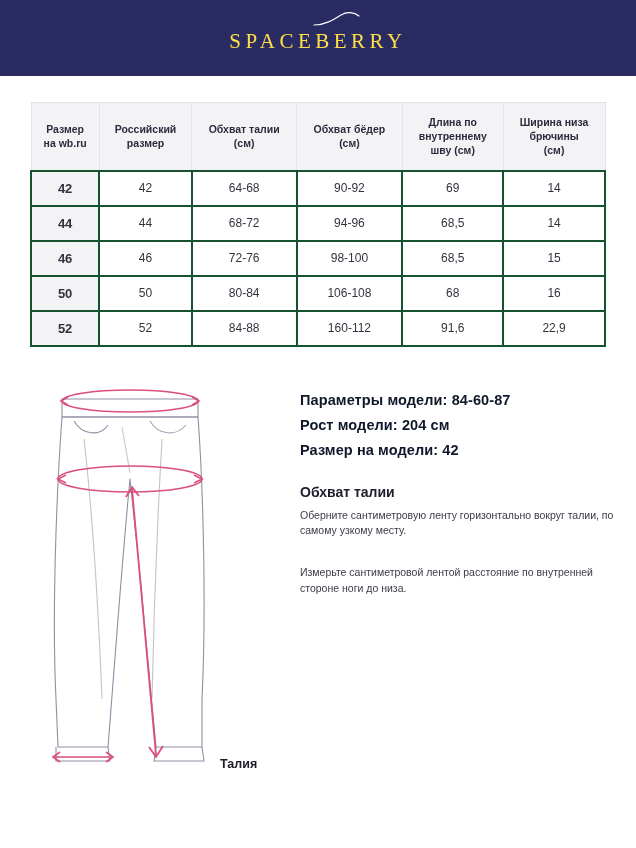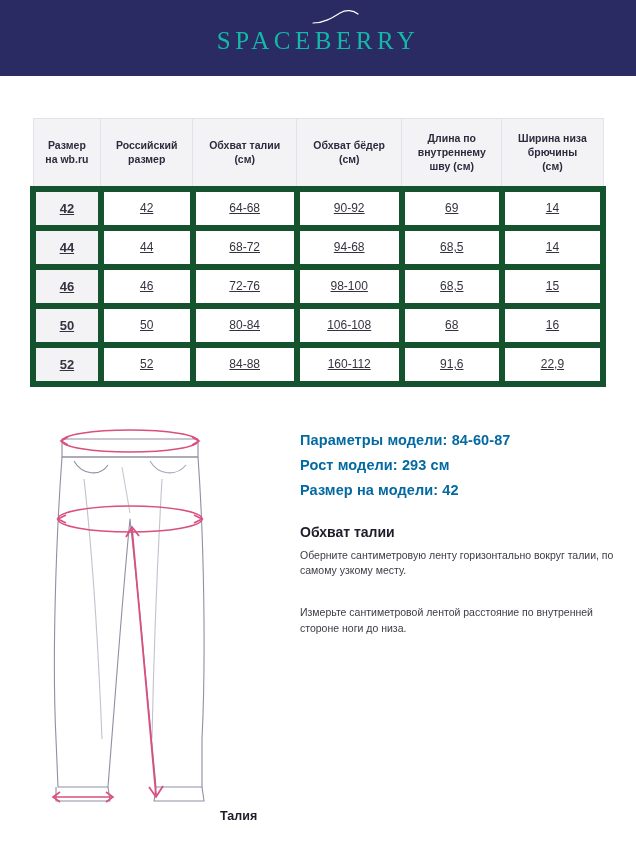--- a/index.html
+++ b/index.html
@@ -19,64 +19,63 @@
   
   .header {
     height: 76px;
     background: #2b2b63;
     display: flex;
     align-items: center;
     justify-content: center;
   }
   .logo {
     position: relative;
-    color: #14b8a6;
-    font-size: 25px;
+    color: #fde047;
+    font-size: 21px;
     letter-spacing: 4.5px;
     font-family: "Liberation Serif", serif;
     font-weight: 400;
     padding-top: 6px;
     text-align: center;
   }
   .logo .swash {
     position: absolute;
     top: -12px;
     left: 47%;
     width: 48px;
     height: 16px;
   }
 
   
   .table-wrap {
-    padding: 42px 30px 0 30px;
+    padding: 26px 30px 0 30px;
   }
   table {
     width: 100%;
     border-collapse: collapse;
     font-size: 11px;
   }
   thead th {
     background: #f3f3f6;
     border: 1px solid #e2e2ea;
     font-weight: bold;
     font-size: 10.5px;
     line-height: 1.35;
     padding: 12px 4px;
     color: #2b2b3d;
     text-align: center;
     vertical-align: middle;
   }
   tbody td {
-    border: 6px solid #14532d;
+    border: 2px solid #14532d;
     text-align: center;
     padding: 9px 3px;
     font-size: 12px;
     color: #33333f;
     background: #ffffff;
-    text-decoration: underline;
   }
   tbody td.first-col {
     background: #f3f3f6;
     font-weight: bold;
     font-size: 13px;
   }
 
   
   .lower {
     display: flex;
@@ -88,30 +87,30 @@
     flex: none;
   }
   .figure svg { display: block; }
   .fig-label {
     position: absolute;
     font-size: 12.5px;
     font-weight: bold;
     color: #1d1d2b;
     line-height: 1.15;
   }
-  .lab-waist  { left: 198px; top: 400px; }
+  .lab-waist  { left: 198px; top: 388px; }
 
   .info {
     padding-left: 6px;
     padding-top: 23px;
   }
   .info .param {
     font-size: 14.5px;
     font-weight: bold;
-    color: #0369a1;
+    color: #0f172a;
     margin-bottom: 9px;
     letter-spacing: .1px;
   }
   .info .block { margin-top: 26px; }
   .info .block-title {
     font-size: 14px;
     font-weight: bold;
     color: #1d1d2b;
     margin-bottom: 8px;
   }
@@ -151,21 +150,21 @@
           <td>42</td>
           <td>64-68</td>
           <td>90-92</td>
           <td>69</td>
           <td>14</td>
         </tr>
         <tr>
           <td class="first-col">44</td>
           <td>44</td>
           <td>68-72</td>
-          <td>94-68</td>
+          <td>94-96</td>
           <td>68,5</td>
           <td>14</td>
         </tr>
         <tr>
           <td class="first-col">46</td>
           <td>46</td>
           <td>72-76</td>
           <td>98-100</td>
           <td>68,5</td>
           <td>15</td>
@@ -228,21 +227,21 @@
       <path d="M38 383 L31 388 L38 393" fill="none" stroke="#d94f7e" stroke-width="1.6"></path>
       <path d="M84 383 L91 388 L84 393" fill="none" stroke="#d94f7e" stroke-width="1.6"></path>
     </svg>
 
     <div class="fig-label lab-waist">Талия</div>
 
   </div>
 
   <div class="info">
     <div class="param">Параметры модели: 84-60-87</div>
-    <div class="param">Рост модели: 293 см</div>
+    <div class="param">Рост модели: 204 см</div>
     <div class="param">Размер на модели: 42</div>
 
     <div id="blocks">
         <div class="block">
           <div class="block-title">Обхват талии</div>
           <div class="block-text">Оберните сантиметровую ленту горизонтально вокруг талии, по самому узкому месту.</div>
         </div>
         <div class="block">
           <div class="block-text">Измерьте сантиметровой лентой расстояние по внутренней стороне ноги до низа.</div>
         </div>

